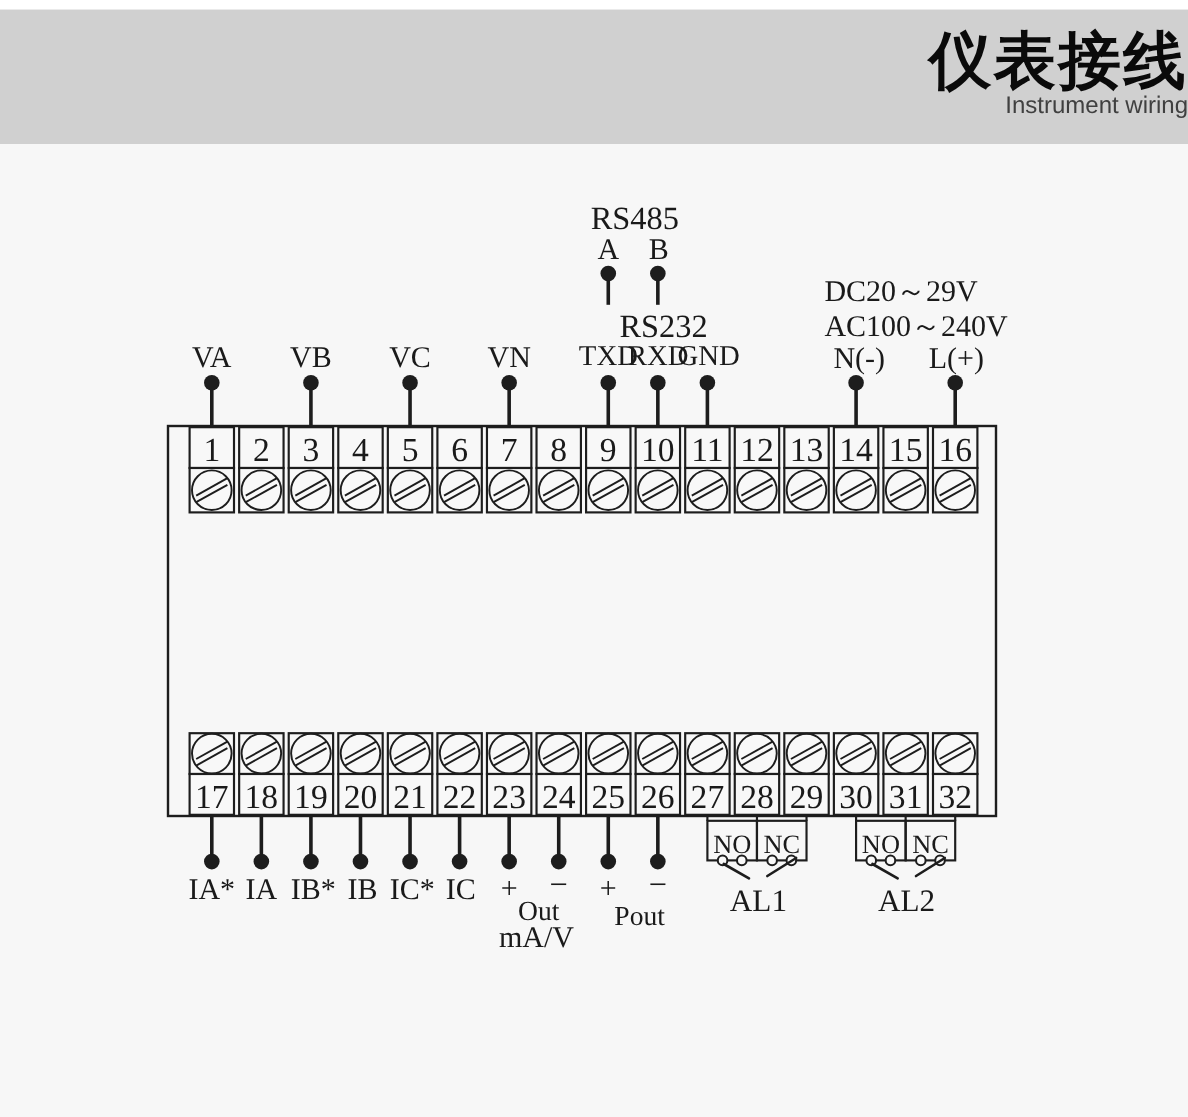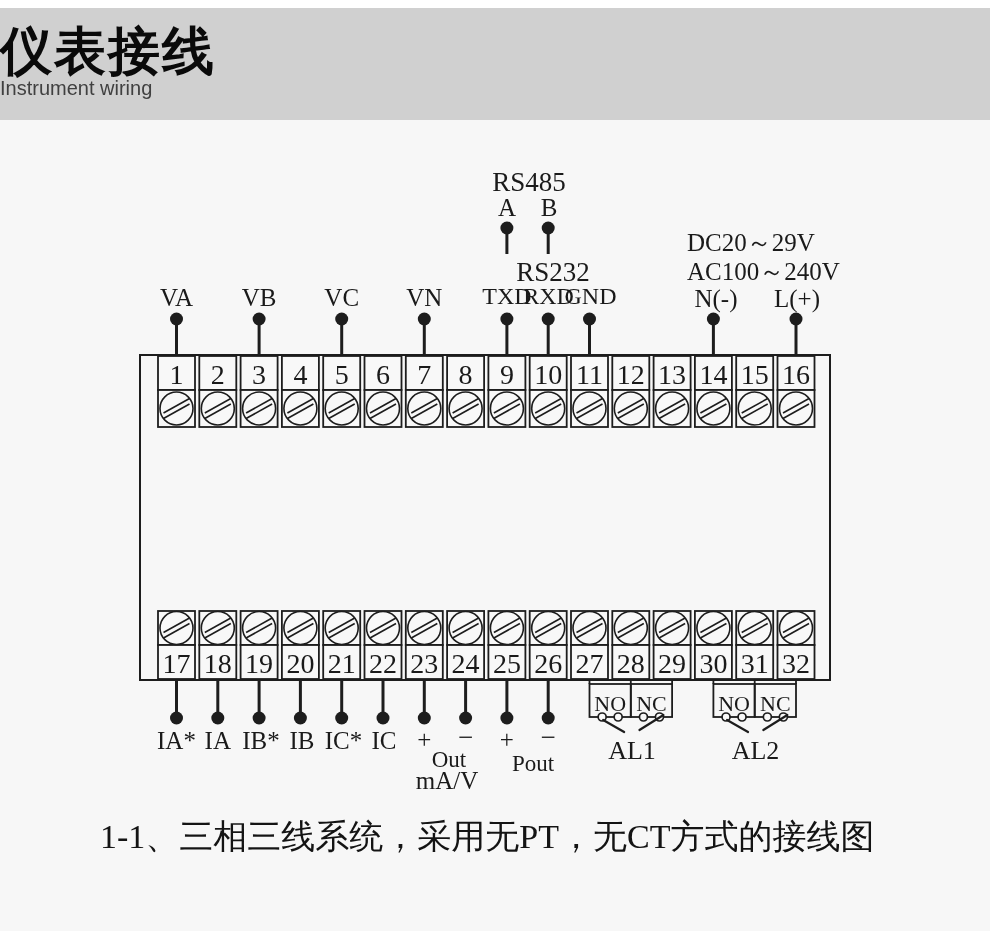--- a/index.html
+++ b/index.html
@@ -1,19 +1,19 @@
 <!DOCTYPE html>
 <html><head>
 <meta charset="utf-8">
 <style>
   html,body{margin:0;padding:0}
   body{width:990px;height:931px;position:relative;background:#f7f7f7;overflow:hidden;
        font-family:"Liberation Sans",sans-serif}
   .top-strip{position:absolute;left:0;top:0;width:990px;height:8px;background:#ffffff}
-  .header-band{position:absolute;left:0;top:8px;width:990px;height:112px;background:#d0d0d0;text-align:left}
+  .header-band{position:absolute;left:0;top:8px;width:990px;height:112px;background:#d0d0d0;text-align:right}
   .title{margin:0;padding-top:14px;font-size:52px;line-height:58px;font-weight:700;letter-spacing:2px;
          color:#0a0a0a;font-family:"Liberation Sans",sans-serif}
   .subtitle{font-size:20px;line-height:21px;color:#404040;margin-top:-2px}
   #diagram{position:absolute;left:0;top:0}
   .caption{position:absolute;left:100px;top:812px;font-family:"Liberation Serif","DejaVu Serif",serif;
            font-size:34px;line-height:50px;color:#141414;white-space:nowrap}
   .caption .indent{padding-left:85px}
   text.lbl{font-family:"Liberation Serif","DejaVu Serif",serif;fill:#1a1a1a}
   .tnum{font-family:"Liberation Serif","DejaVu Serif",serif;fill:#1a1a1a;font-size:28px}
   .cell{fill:#f8f8f8;stroke:#1d1d1d;stroke-width:1.8}
@@ -422,14 +422,13 @@
     <text class="lbl" x="610.2" y="711" font-size="22" text-anchor="middle">NO</text>
     <text class="lbl" x="651.5" y="711" font-size="22" text-anchor="middle">NC</text>
     <text class="lbl" x="632" y="759" font-size="26" text-anchor="middle">AL1</text>
     <text class="lbl" x="734.1" y="711" font-size="22" text-anchor="middle">NO</text>
     <text class="lbl" x="775.4" y="711" font-size="22" text-anchor="middle">NC</text>
     <text class="lbl" x="755.5" y="759" font-size="26" text-anchor="middle">AL2</text>
   </g>
 </svg>
 
 <div class="caption">
-  <div>1-1、三相三线系统，采用无PT，无CT方式的接线图</div>
 </div>
 
 </body></html>

